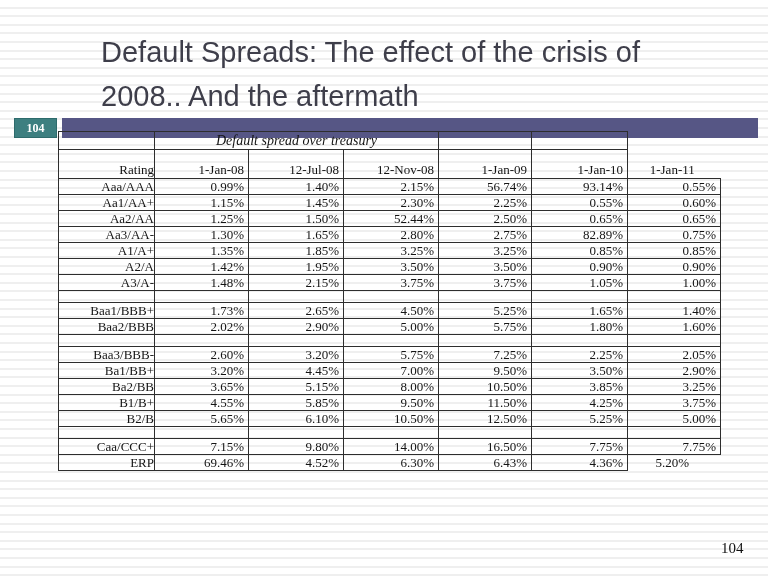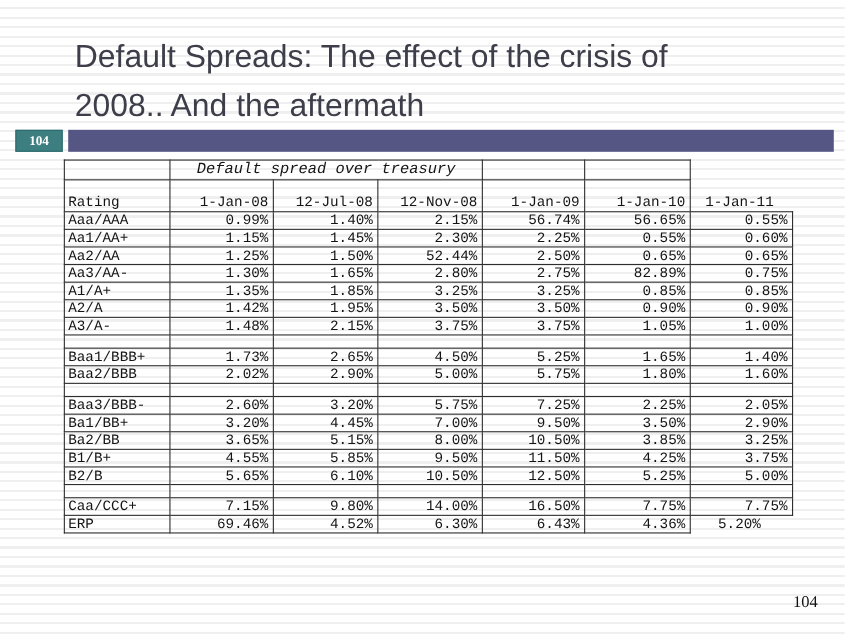--- a/index.html
+++ b/index.html
@@ -19,50 +19,50 @@
     position:absolute;left:14px;top:118px;width:43px;height:20px;
     background:#3D7F80;border:1px solid #2E6B6C;box-sizing:border-box;
     color:#fff;font-family:"Liberation Serif",serif;font-weight:bold;
     font-size:12px;line-height:18px;text-align:center;
   }
   .accent-bar{
     position:absolute;left:62px;top:118px;width:696px;height:20px;
     background:#565685;
   }
   table.spreads{
-    position:absolute;left:58px;top:145px;
+    position:absolute;left:58px;top:131px;
     border-collapse:collapse;table-layout:fixed;
-    font-family:Liberation Mono, monospace;font-size:13px;color:#141414;
+    font-family:Liberation Serif, serif;font-size:13px;color:#141414;
   }
   table.spreads td,table.spreads th{
     border:1px solid #2E2E2E;overflow:hidden;white-space:nowrap;
     font-weight:normal;padding:0;line-height:15px;
   }
   tr.spanner-row{height:18px;}
   tr.header-row{height:29px;}
   tr.header-row th{vertical-align:bottom;padding-bottom:1px;font-size:13px;}
   tr.data{height:16px;}
   tr.blank{height:12px;}
   .num{text-align:right;padding-right:4px !important;}
-  .rating{text-align:left;padding-left:3px !important;}
+  .rating{text-align:right;padding-left:3px !important;}
   .spanner-cell{
     font-style:italic;text-align:center;font-size:14px;
   }
   .nb{border:none !important;text-align:center;}
   .page-number{
     position:absolute;left:721px;top:540px;
     font-family:"Liberation Serif",serif;font-size:15px;color:#111;
   }
 </style>
 </head>
 <body>
 
 <div class="slide">
 
-  <div class="title" style="color: rgb(62, 62, 74);">
+  <div class="title" style="color: rgb(62, 62, 74); margin-left: 33px;">
     <div>Default Spreads: The effect of the crisis of</div>
     <div>2008.. And the aftermath</div>
   </div>
 
   <div class="badge" style="background: rgb(61, 127, 128); border-color: rgb(46, 107, 108);">104</div>
   <div class="accent-bar" style="background: rgb(86, 86, 133);"></div>
 
   <table class="spreads">
     <colgroup>
       <col style="width:96px">
@@ -91,21 +91,21 @@
         <th class="num nb">1-Jan-11</th>
       </tr>
     </tbody>
     <tbody>
         <tr class="data">
           <td class="rating">Aaa/AAA</td>
           <td class="num">0.99%</td>
           <td class="num">1.40%</td>
           <td class="num">2.15%</td>
           <td class="num">56.74%</td>
-          <td class="num">56.65%</td>
+          <td class="num">93.14%</td>
           <td class="num">0.55%</td>
         </tr>
         <tr class="data">
           <td class="rating">Aa1/AA+</td>
           <td class="num">1.15%</td>
           <td class="num">1.45%</td>
           <td class="num">2.30%</td>
           <td class="num">2.25%</td>
           <td class="num">0.55%</td>
           <td class="num">0.60%</td>

